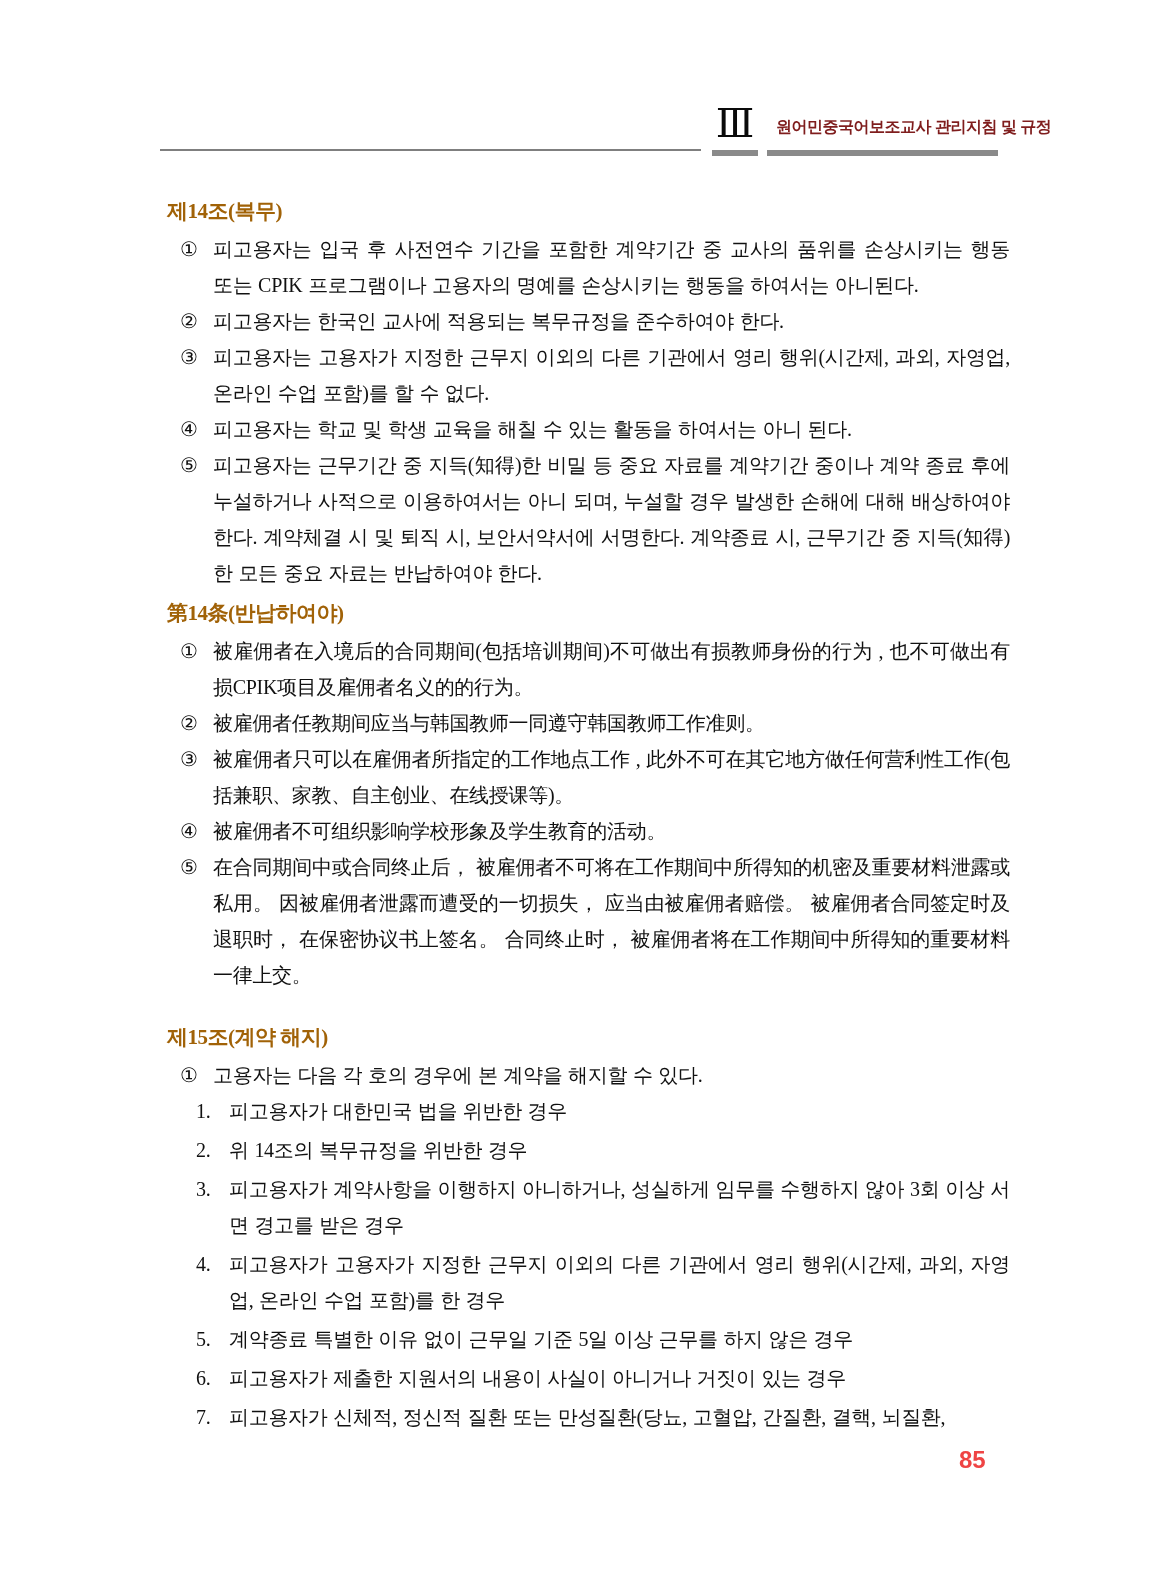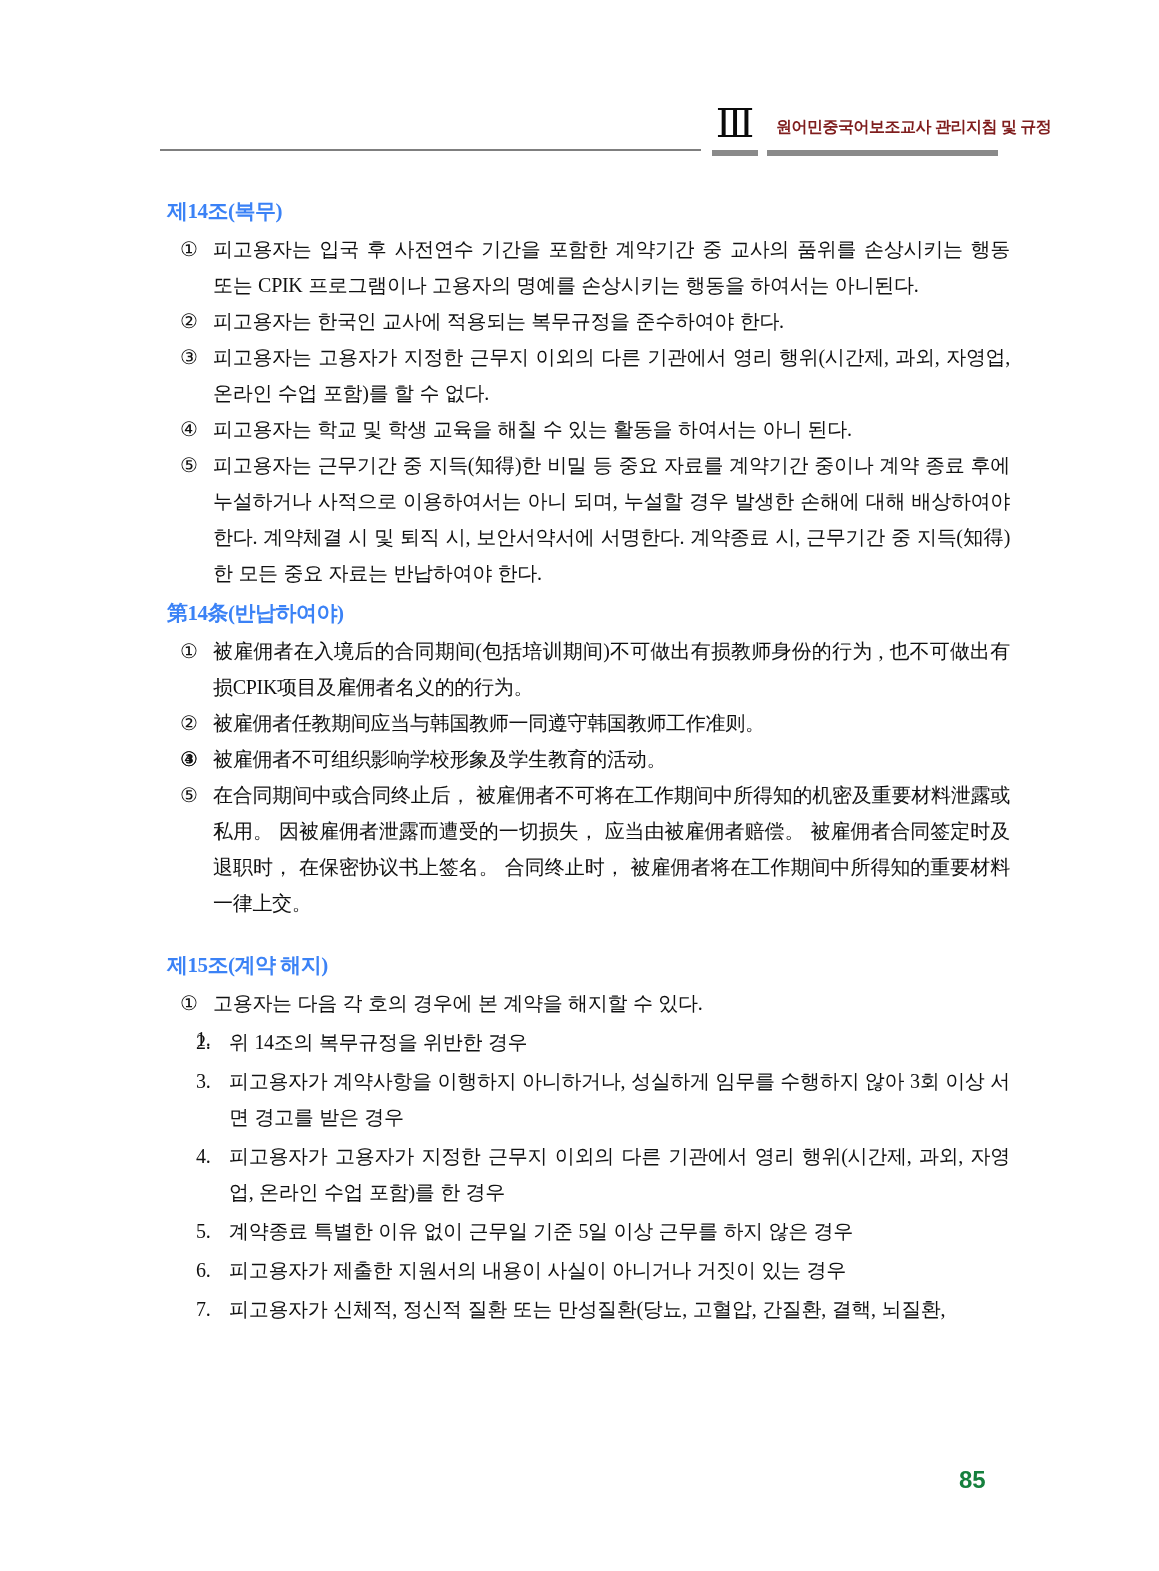--- a/index.html
+++ b/index.html
@@ -59,21 +59,21 @@
   .content {
     position: absolute;
     left: 167px; top: 191px;
     width: 843px;
   }
   .section-heading {
     font-size: 21px;
     font-weight: 700;
     line-height: 40px;
     letter-spacing: -0.5px;
-    color: #3b82f6;
+    color: #a16207;
   }
   .item {
     position: relative;
     padding-left: 46px;
     font-size: 20px;
     line-height: 36px;
     text-align: justify;
     letter-spacing: -0.3px;
     word-spacing: 1px;
     color: #111111;
@@ -100,22 +100,21 @@
   .section { margin-bottom: 2px; }
   .section-gap { margin-top: 24px; }
 
   
   .page-number {
     position: absolute;
     left: 959px; top: 1446px;
     font-family: "Liberation Sans", "DejaVu Sans", sans-serif;
     font-size: 24px;
     font-weight: 700;
-    color: #15803d;
-    margin-top: 20px;
+    color: #ef4444;
   }
 </style>
 </head>
 <body>
 
 <div class="hdr-rule-left"></div>
 <div class="hdr-numeral">Ⅲ</div>
 <div class="hdr-numeral-bar"></div>
 <div class="hdr-title">원어민중국어보조교사 관리지침 및 규정</div>
 <div class="hdr-title-bar"></div>
@@ -151,39 +150,41 @@
     <div class="item">
       <span class="marker">①</span>
       <span>被雇佣者在入境后的合同期间(包括培训期间)不可做出有损教师身份的行为 , 也不可做出有损CPIK项目及雇佣者名义的的行为。</span>
     </div>
     <div class="item">
       <span class="marker">②</span>
       <span>被雇佣者任教期间应当与韩国教师一同遵守韩国教师工作准则。</span>
     </div>
     <div class="item">
       <span class="marker">③</span>
+      <span>被雇佣者只可以在雇佣者所指定的工作地点工作 , 此外不可在其它地方做任何营利性工作(包括兼职、家教、自主创业、在线授课等)。</span>
     </div>
     <div class="item">
       <span class="marker">④</span>
       <span>被雇佣者不可组织影响学校形象及学生教育的活动。</span>
     </div>
     <div class="item">
       <span class="marker">⑤</span>
       <span>在合同期间中或合同终止后， 被雇佣者不可将在工作期间中所得知的机密及重要材料泄露或私用。 因被雇佣者泄露而遭受的一切损失， 应当由被雇佣者赔偿。 被雇佣者合同签定时及退职时， 在保密协议书上签名。 合同终止时， 被雇佣者将在工作期间中所得知的重要材料一律上交。</span>
     </div>
   </div>
 
   <div class="section section-gap">
     <div class="section-heading">제15조(계약 해지)</div>
     <div class="item">
       <span class="marker">①</span>
       <span>고용자는 다음 각 호의 경우에 본 계약을 해지할 수 있다.</span>
     </div>
     <div class="subitem">
       <span class="marker">1.</span>
+      <span>피고용자가 대한민국 법을 위반한 경우</span>
     </div>
     <div class="subitem">
       <span class="marker">2.</span>
       <span>위 14조의 복무규정을 위반한 경우</span>
     </div>
     <div class="subitem">
       <span class="marker">3.</span>
       <span>피고용자가 계약사항을 이행하지 아니하거나, 성실하게 임무를 수행하지 않아 3회 이상 서면 경고를 받은 경우</span>
     </div>
     <div class="subitem">

